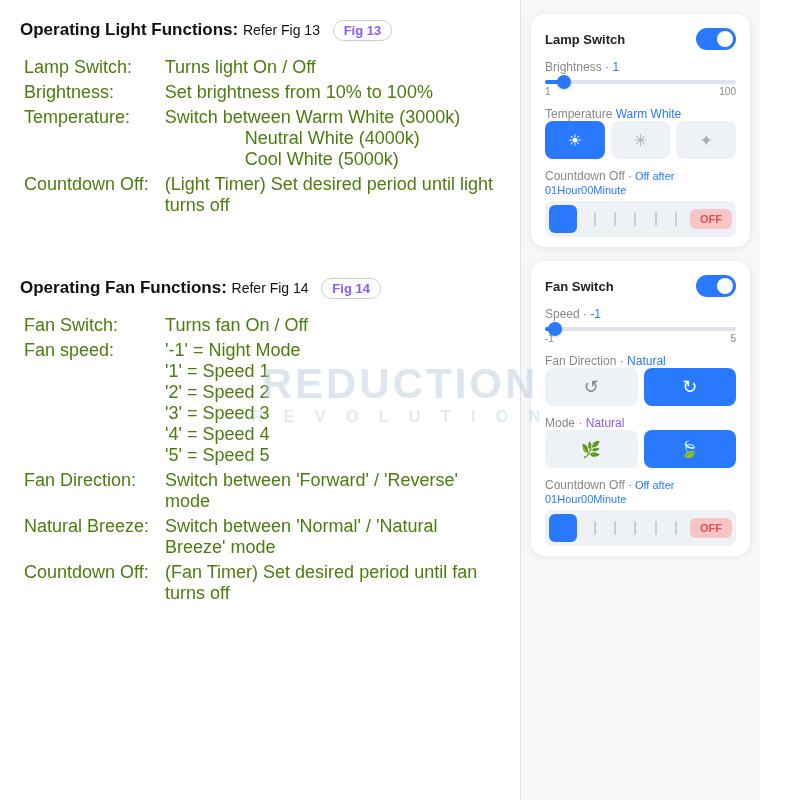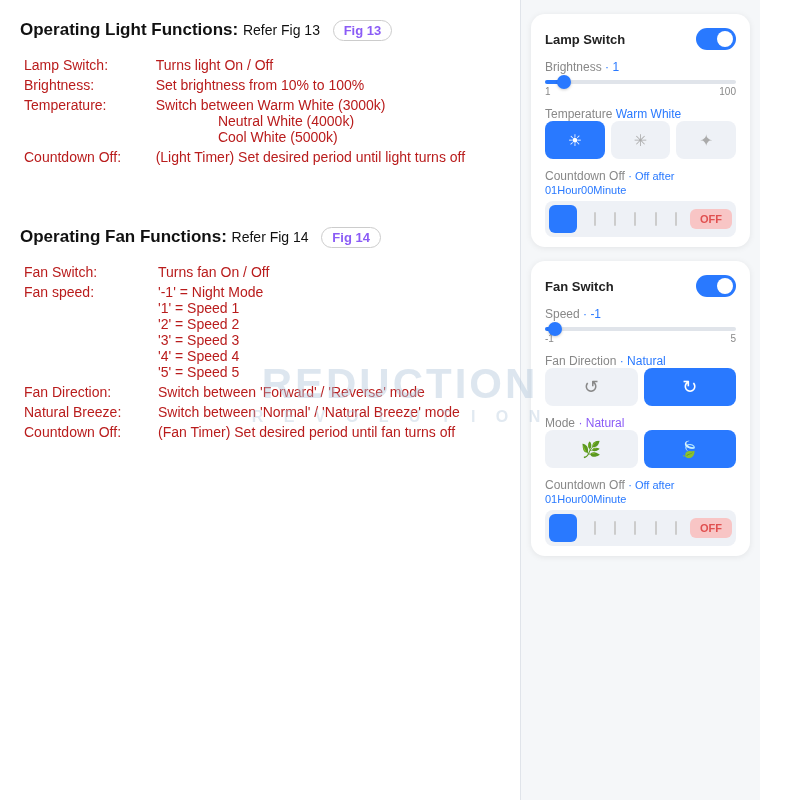--- a/index.html
+++ b/index.html
@@ -40,22 +40,22 @@
 
     
     .info-table {
       width: 100%;
       border-collapse: collapse;
       margin-bottom: 10px;
     }
     .info-table td {
       vertical-align: top;
       padding: 2px 4px;
-      font-size: 14px;
-      color: #b91c1c;
+      font-size: 18px;
+      color: #4d7c0f;
       margin-top: 44px;
     }
     .info-table td:first-child {
       font-weight: normal;
       white-space: nowrap;
       padding-right: 12px;
       min-width: 120px;
     }
 
     

